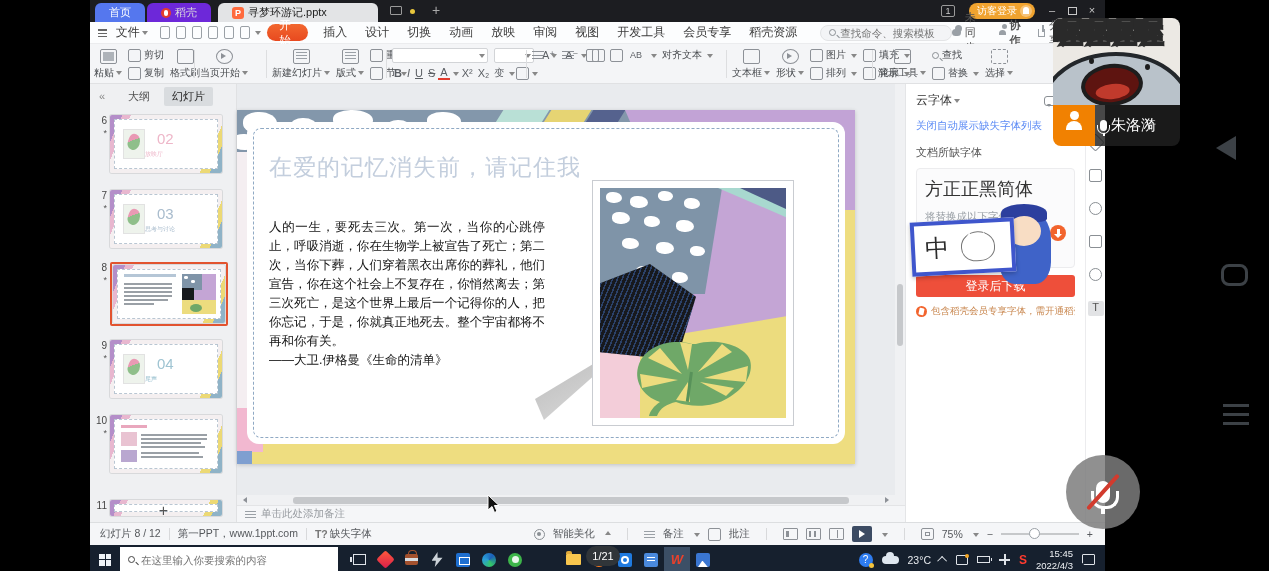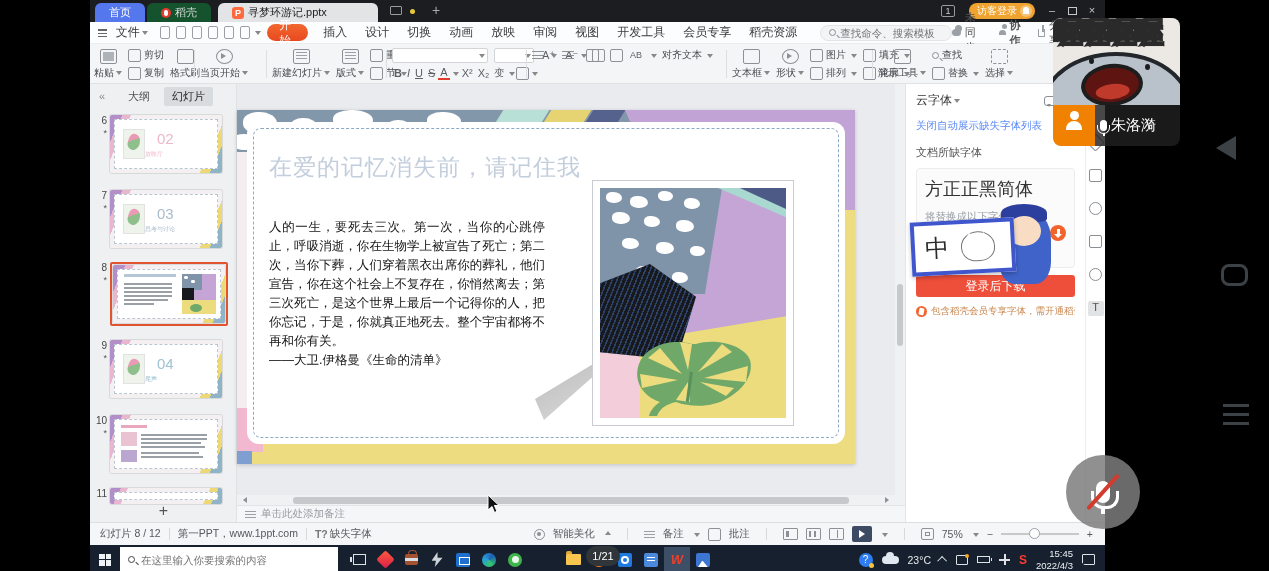--- a/index.html
+++ b/index.html
@@ -3,21 +3,21 @@
 <meta charset="utf-8">
 <style>
   *{margin:0;padding:0;box-sizing:border-box;font-family:"Liberation Sans","DejaVu Sans",sans-serif;}
   html,body{width:1269px;height:571px;background:#000;overflow:hidden;position:relative;}
   
   #desktop{position:absolute;left:90px;top:0;width:1015px;height:571px;background:#f4f5f7;}
   
   #titlebar{position:absolute;left:0;top:0;width:1015px;height:22px;background:#1c1d21;}
   .tab{position:absolute;top:3px;height:19px;border-radius:6px 6px 0 0;display:flex;align-items:center;gap:4px;padding:0 14px;font-size:11px;cursor:default;}
   .tab-home{left:5px;background:#5577ee;color:#fff;}
-  .tab-docer{left:57px;background:#14532d;color:#ddd;}
+  .tab-docer{left:57px;background:#6d28d9;color:#ddd;}
   .docer-flame{width:10px;height:10px;border-radius:50%;background:#e23c2e;position:relative;}
   .docer-flame::after{content:"";position:absolute;left:3px;top:2px;width:4px;height:6px;background:#fff;border-radius:2px;}
   .tab-doc{left:128px;background:#e3e4e6;color:#222;width:160px;}
   .ppt-ic{width:12px;height:12px;border-radius:3px;background:#ff6a3d;color:#fff;font-size:9px;font-weight:bold;display:flex;align-items:center;justify-content:center;}
   .share-ic{position:absolute;left:300px;top:6px;width:12px;height:9px;border:1px solid #9a9a9a;border-radius:1px;}
   .dot-y{position:absolute;left:320px;top:9px;width:5px;height:5px;border-radius:50%;background:#e8c63c;}
   .tab-plus{position:absolute;left:338px;top:2px;color:#aaa;font-size:14px;width:16px;text-align:center;}
   .win-count{position:absolute;right:150px;top:5px;width:14px;height:12px;border:1px solid #9a9a9a;border-radius:2px;color:#ccc;font-size:9px;text-align:center;line-height:11px;}
   .guest{position:absolute;right:70px;top:3px;height:16px;border-radius:8px;background:#f0a32f;color:#fff;font-size:10px;display:flex;align-items:center;padding:0 3px 0 8px;gap:3px;}
   .guest .av{width:12px;height:12px;border-radius:50%;background:#f6c275;position:relative;}
@@ -546,21 +546,21 @@
         <div class="mini-line" style="left:26px;top:14px;width:66px;"></div>
         <div class="mini-line" style="left:26px;top:18px;width:66px;"></div>
         <div class="mini-line" style="left:26px;top:22px;width:60px;"></div>
         <div class="mini-line" style="left:26px;top:26px;width:64px;"></div>
         <div class="mini-line" style="left:26px;top:32px;width:58px;"></div>
         <div class="mini-line" style="left:26px;top:36px;width:62px;"></div>
       </div>
         </div>
     </div>
 
-    <div class="thumbrow" style="top:404px;">
+    <div class="thumbrow" style="top:416px;">
       <div class="tnum"><span>11</span></div>
       <div class="thumb" style="height:16px;">
           <div class="thumb-in"></div>
         </div>
     </div>
 
     <div style="position:absolute;left:0;bottom:2px;width:147px;text-align:center;font-size:16px;color:#555;">+</div>
   </div>
 
   <div id="center">

